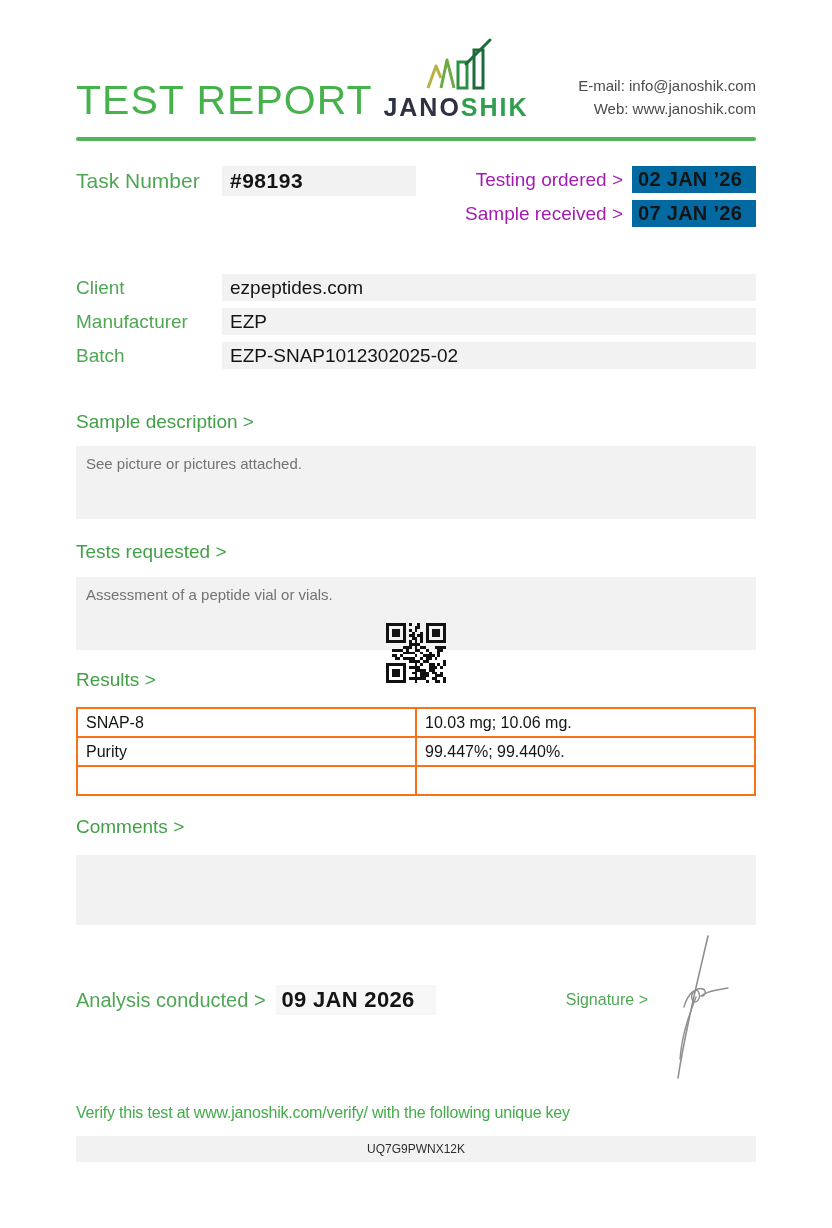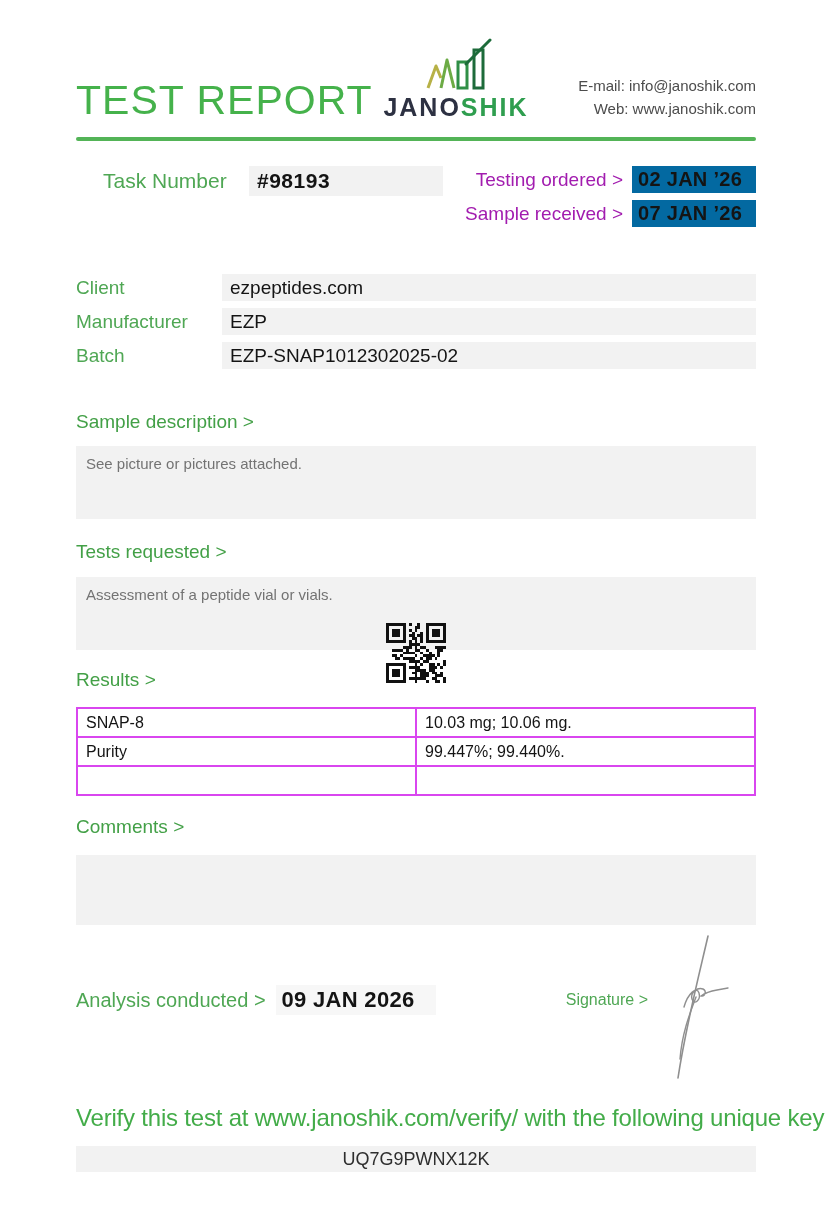--- a/index.html
+++ b/index.html
@@ -22,21 +22,21 @@
   .logo-block { width:170px; display:flex; flex-direction:column; align-items:center; }
   .logo-icon { margin-bottom:3px; }
   .logo-text { font-size:25px; font-weight:700; letter-spacing:2px; white-space:nowrap; }
   .logo-jano { color:#2d3142; }
   .logo-shik { color:#2f9e4f; }
   .contact-block { margin-left:auto; text-align:right; font-size:15px; line-height:1.5; color:#4c4c4c; padding-bottom:2px; }
 
   .divider { margin-top:15px; height:4px; background:#53b457; border-radius:2px; }
 
   
-  .task-row { margin-top:25px; display:flex; align-items:flex-start;margin-left:27px; }
+  .task-row { margin-top:25px; display:flex; align-items:flex-start; }
   .task-label { width:146px; font-size:21px; line-height:30px; color:#4fa754; }
   .task-num-box { width:194px; height:30px; line-height:30px; background:#f2f2f2; font-size:21px; font-weight:600; padding-left:8px; letter-spacing:0.5px; }
   .dates-group { margin-left:auto; }
   .date-row { display:flex; align-items:center; justify-content:flex-end; }
   .date-row + .date-row { margin-top:7px; }
   .date-label { font-size:19px; color:#a21caf; margin-right:9px; white-space:nowrap; }
   .date-box { width:124px; height:27px; line-height:27px; background:#0369a1; font-size:20px; font-weight:600; padding-left:6px; letter-spacing:0.3px; white-space:nowrap; }
 
   
   .info-section { margin-top:47px; }
@@ -51,33 +51,33 @@
   .h-results { margin-top:19px; display:inline-block; }
   .h-comments { margin-top:20px; }
   .big-box { margin-top:13px; height:73px; background:#f2f2f2; padding:9px 10px; font-size:15px; color:#737373; }
   .tests-box { margin-top:14px; }
   .comments-box { margin-top:17px; height:70px; }
 
   
   .results-section { position:relative; }
   .qr { position:absolute; left:50%; transform:translateX(-50%); top:-27px; width:60px; height:60px; }
   table.results { margin-top:16px; width:100%; border-collapse:collapse; }
-  table.results td { border:2px solid #d946ef; height:29px; font-size:16px; padding:0 0 0 8px; background:#fff; }
+  table.results td { border:2px solid #f97316; height:29px; font-size:16px; padding:0 0 0 8px; background:#fff; }
   td.res-name { width:50%; }
 
   
   .analysis-row { margin-top:60px; display:flex; align-items:center; position:relative; }
   .analysis-label { font-size:20px; color:#4fa754; white-space:nowrap; }
   .analysis-date-box { margin-left:10px; width:160px; height:30px; line-height:30px; background:#f7f7f7; font-size:22px; font-weight:600; padding-left:6px; letter-spacing:0.3px; }
   .signature-label { margin-left:auto; margin-right:108px; font-size:16px; color:#4fa754; white-space:nowrap; }
   .signature-svg { position:absolute; right:18px; top:-52px; }
 
   
-  .verify-line { margin-top:89px; font-size:24px; letter-spacing:-0.2px; color:#43ac49; white-space:nowrap; font-weight:500; }
-  .key-box { margin-top:14px; height:26px; line-height:26px; background:#f2f2f2; text-align:center; font-size:18px; color:#2e2e2e; font-weight:500; }
+  .verify-line { margin-top:89px; font-size:16px; letter-spacing:-0.2px; color:#43ac49; white-space:nowrap; font-weight:500; }
+  .key-box { margin-top:14px; height:26px; line-height:26px; background:#f2f2f2; text-align:center; font-size:12px; color:#2e2e2e; font-weight:500; }
 </style>
 </head>
 <body>
 
 <div class="content">
 
   <div class="header">
     <div class="report-title">TEST REPORT</div>
 
     <div class="logo-block">

